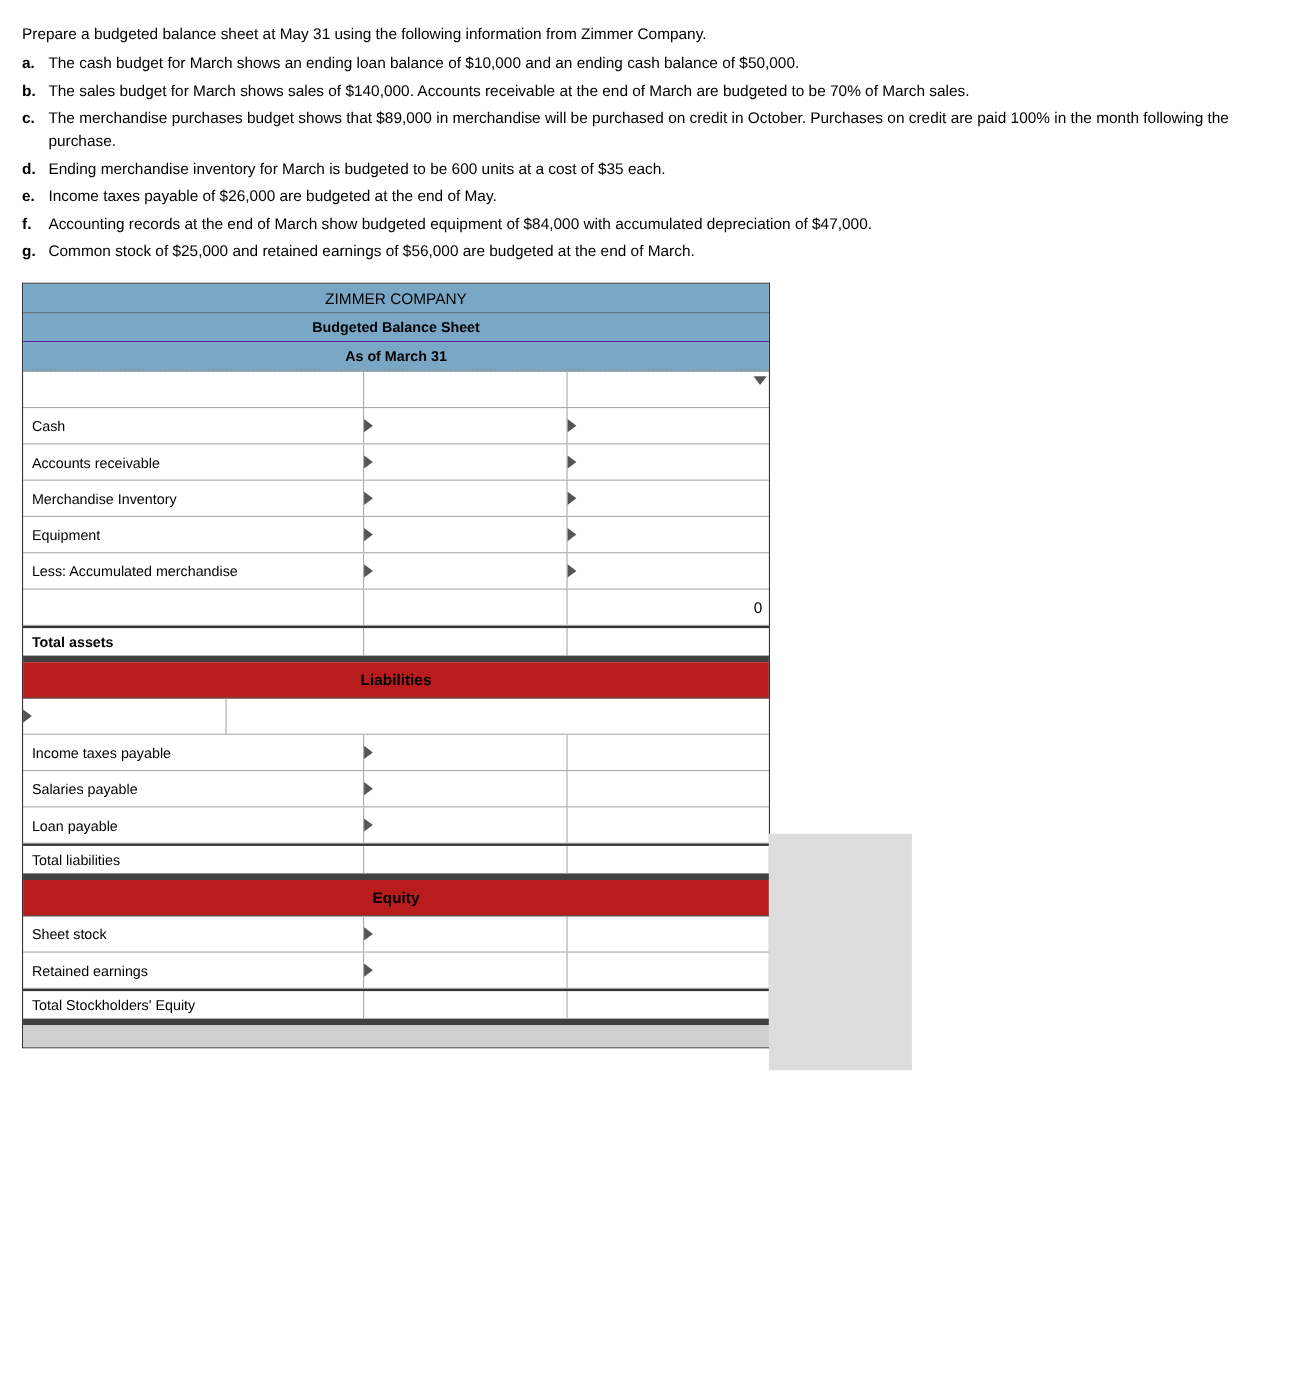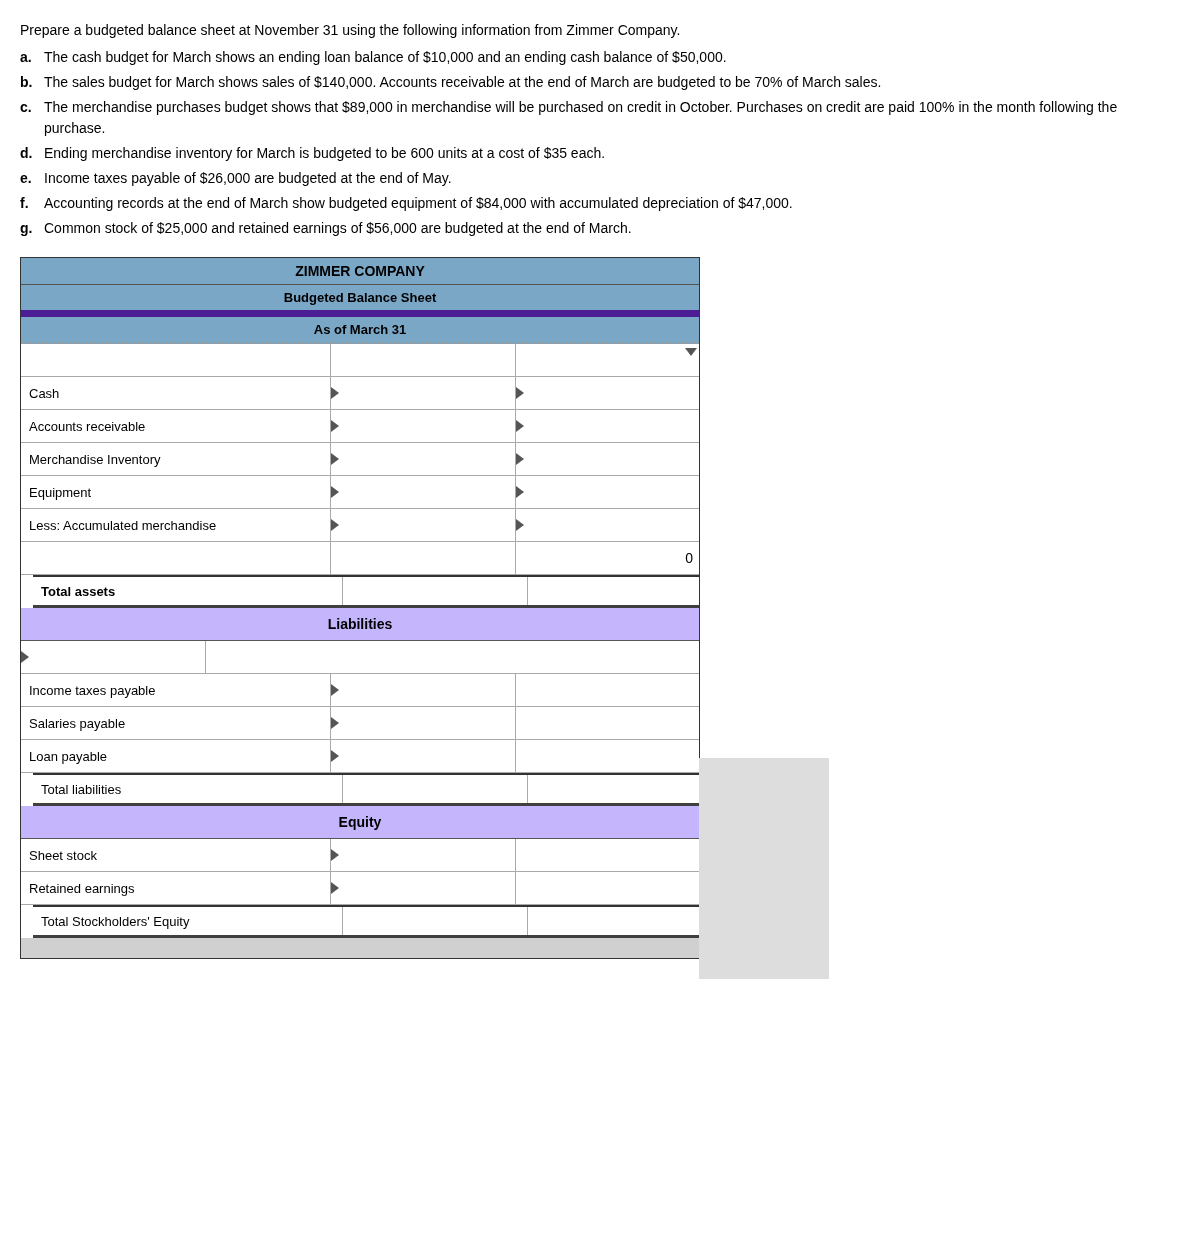--- a/index.html
+++ b/index.html
@@ -30,52 +30,51 @@
     .table-container {
       width: 680px;
       margin-top: 10px;
       border: 1px solid #333;
       position: relative;
     }
     .table-header {
       background-color: #7BA7C7;
       text-align: center;
       padding: 5px 0;
-      font-weight: bold;
+      font-weight: normal;
       font-size: 14px;
       border-bottom: 1px solid #555;
     }
     .table-header.sub {
       font-weight: bold;
       font-size: 13px;
-      border-bottom: 7px solid #4c1d95;
+      border-bottom: 1px solid #4c1d95;
     }
     .table-header.date {
       font-weight: bold;
       font-size: 13px;
       border-bottom: 2px dotted #999;
     }
     .table-row {
       display: flex;
       border-bottom: 1px solid #aaa;
       min-height: 33px;
       align-items: stretch;
     }
     .table-row.section-header {
-      background-color: #c4b5fd;
+      background-color: #b91c1c;
       justify-content: center;
       align-items: center;
       font-weight: bold;
       border-bottom: 1px solid #555;
       min-height: 33px;
     }
     .table-row.total-row {
       border-top: 2px solid #333;
-      border-bottom: 3px solid #404040;
-      margin-left: 12px;
+      border-bottom: 6px solid #404040;
     }
     .cell-label {
       flex: 0 0 310px;
       padding: 5px 8px;
       border-right: 1px solid #aaa;
       display: flex;
       align-items: center;
       font-size: 13px;
     }
     .cell-col1 {
@@ -137,21 +136,21 @@
       background: #ddd;
     }
     .thick-bottom {
       border-bottom: 3px solid #000;
     }
   </style>
 </head>
 <body>
 
 <div class="intro-text">
-  <p>Prepare a budgeted balance sheet at November 31 using the following information from Zimmer Company.</p>
+  <p>Prepare a budgeted balance sheet at May 31 using the following information from Zimmer Company.</p>
   <div id="intro-items">
       <div class="item">
         <span class="label">a.</span>
         <span>The cash budget for March shows an ending loan balance of $10,000 and an ending cash balance of $50,000.</span>
       </div>
       <div class="item">
         <span class="label">b.</span>
         <span>The sales budget for March shows sales of $140,000. Accounts receivable at the end of March are budgeted to be 70% of March sales.</span>
       </div>
       <div class="item">

